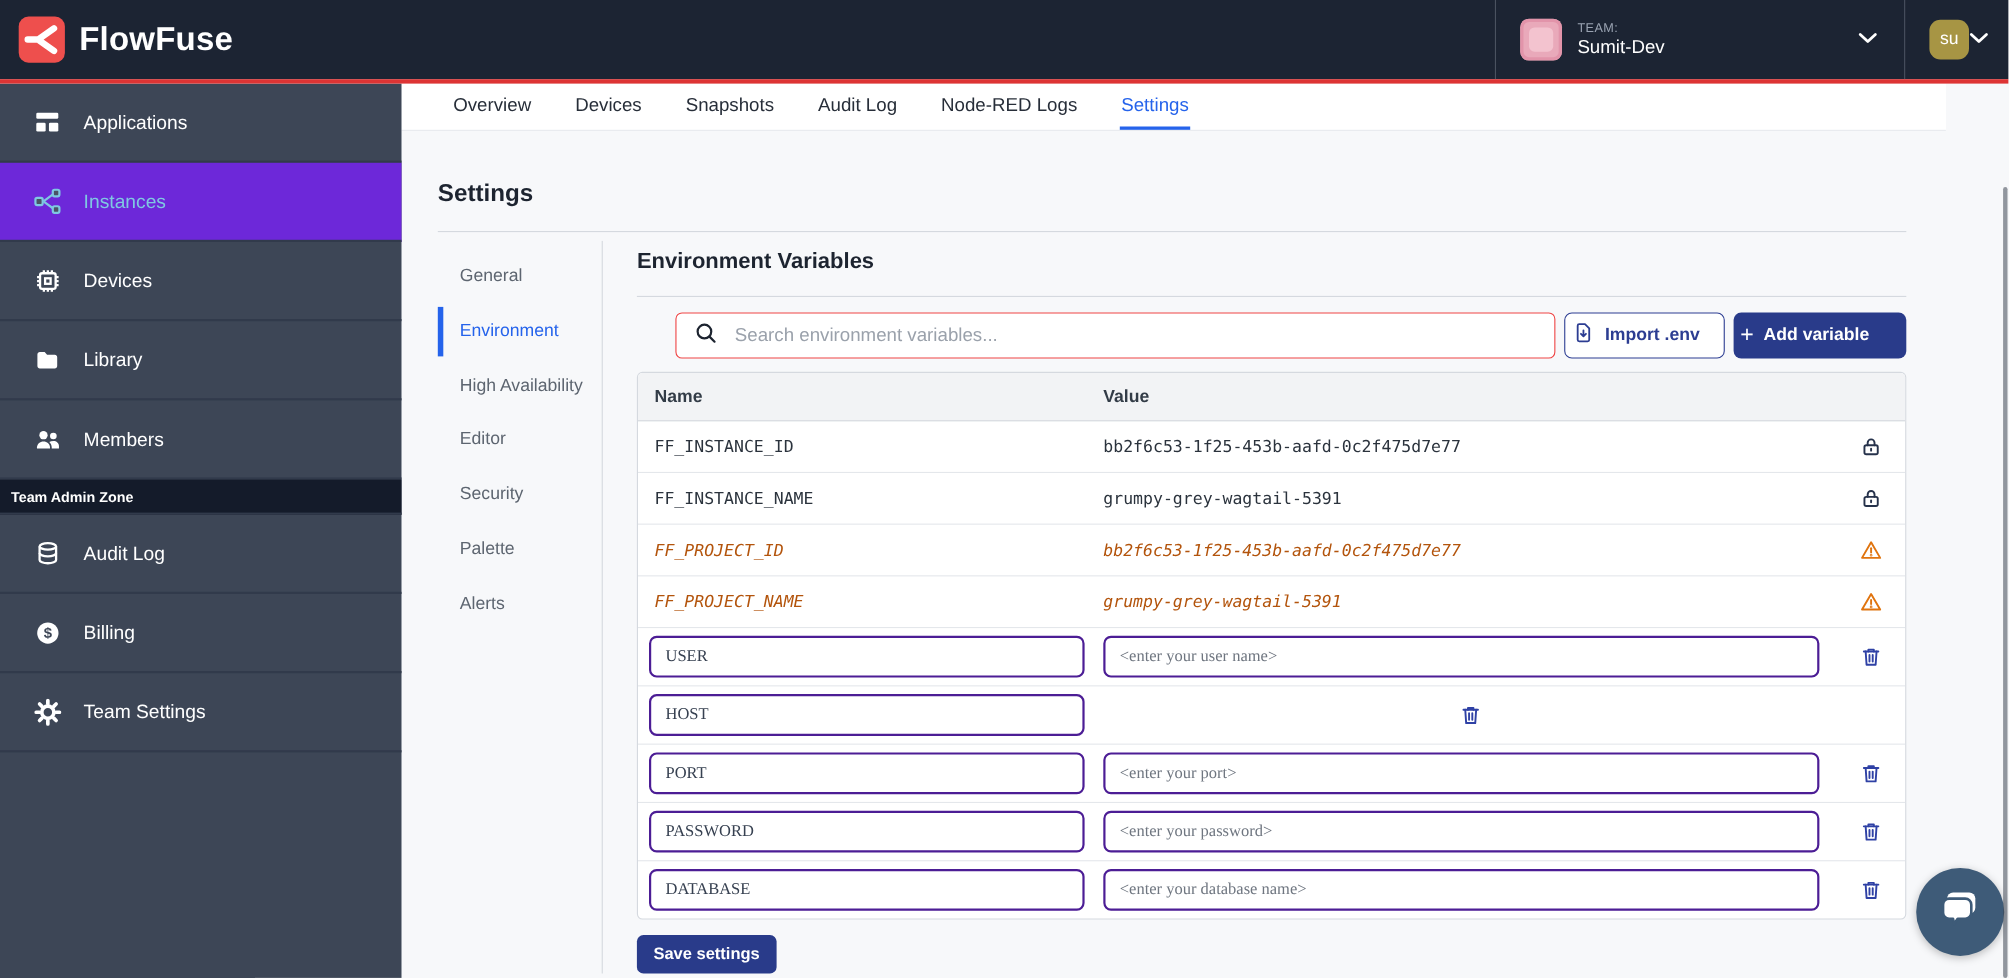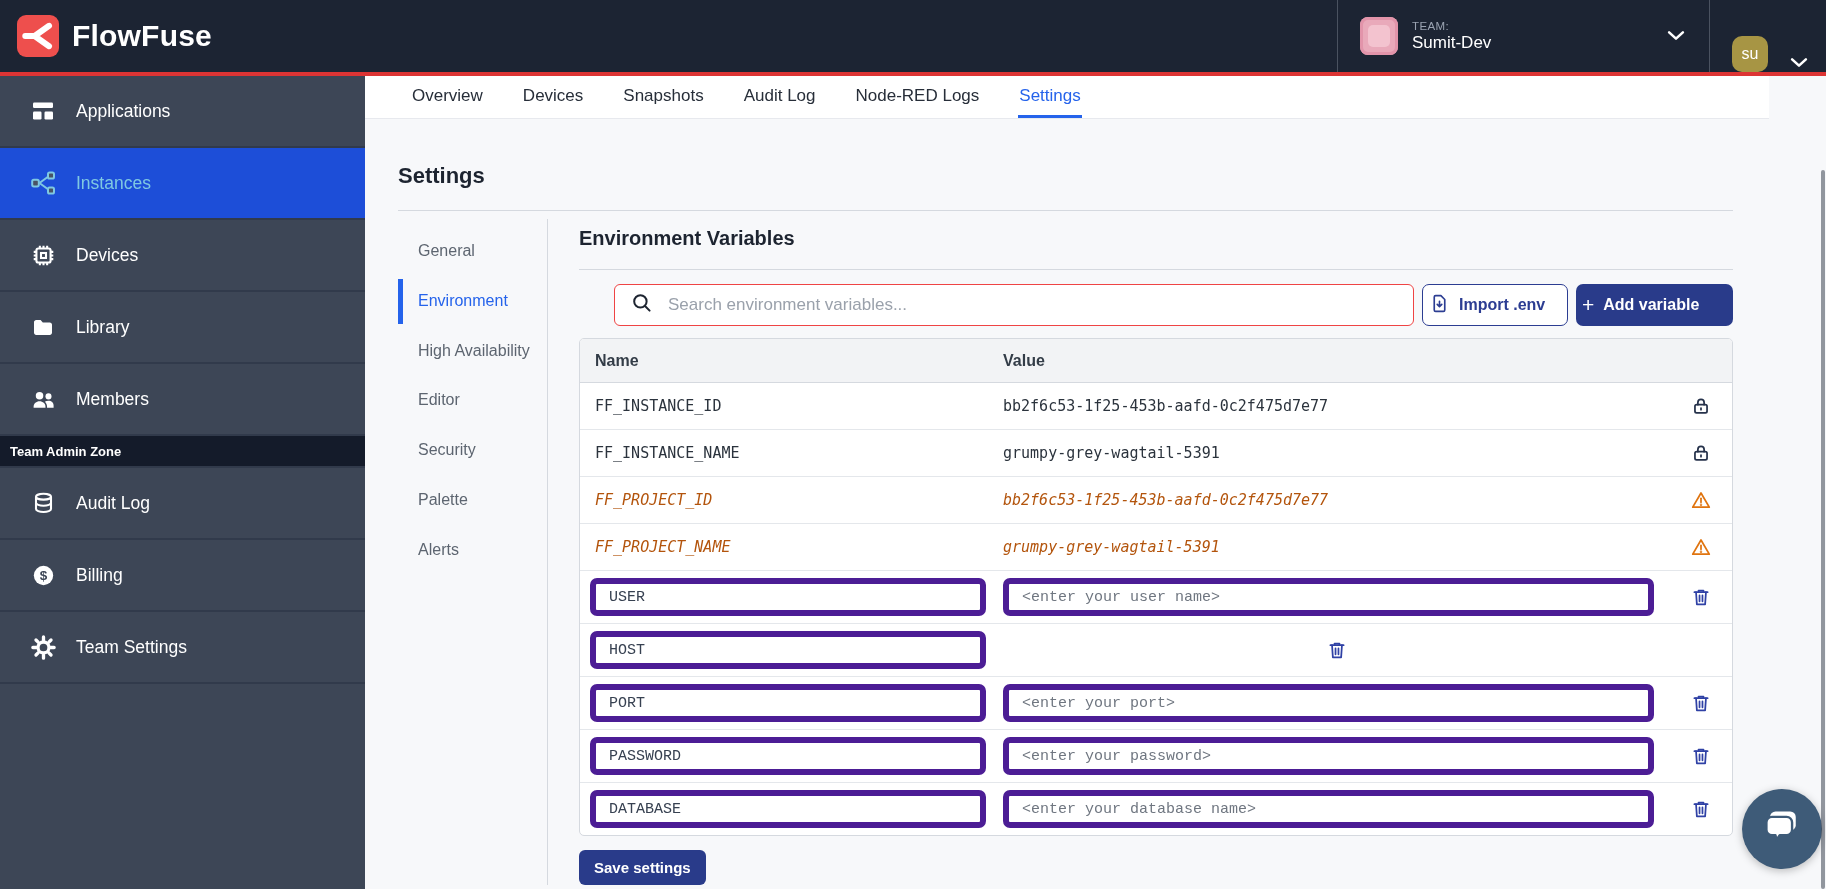--- a/index.html
+++ b/index.html
@@ -17,30 +17,30 @@
   .brand-name{color:#fff;font-size:30px;font-weight:800;letter-spacing:.2px;}
   .tb-right{display:flex;align-items:stretch;height:72px;}
   .tb-team{display:flex;align-items:center;border-left:1px solid #4a5260;width:372px;
     padding:0 24px 0 22px;box-sizing:border-box;justify-content:space-between;cursor:pointer;}
   .tb-team-left{display:flex;align-items:center;gap:14px;}
   .team-avatar{width:38px;height:38px;border-radius:8px;background:#e9a9ba;position:relative;box-shadow:inset 0 0 0 3px #e294aa;}
   .team-avatar:after{content:"";position:absolute;left:8px;top:8px;right:8px;bottom:8px;background:#f3c3cf;border-radius:5px;}
   .team-labels{display:flex;flex-direction:column;line-height:1.15;}
   .team-kicker{color:#9aa3b2;font-size:11.5px;letter-spacing:.4px;}
   .team-name{color:#fff;font-size:17px;}
-  .tb-user{display:flex;align-items:flex-end;border-left:1px solid #4a5260;padding:0 18px 0 22px;
-    gap:22px;cursor:pointer;}
+  .tb-user{display:flex;align-items:center;border-left:1px solid #4a5260;padding:0 18px 0 22px;
+    cursor:pointer;}
   .user-avatar{width:36px;height:36px;border-radius:10px;background:#a79544;color:#fff;
     display:flex;align-items:center;justify-content:center;font-size:16px;}
   
   .sidebar{position:absolute;left:0;top:76px;width:365px;height:813px;background:#3d4656;z-index:20;}
   .nav-item{height:70px;border-bottom:2px solid #313a4b;display:flex;align-items:center;
     padding-left:30px;gap:20px;color:#fff;font-size:17.5px;cursor:pointer;box-sizing:content-box;}
   .nav-item .nicon{width:26px;height:26px;display:flex;align-items:center;justify-content:center;flex:none;}
-  .nav-item.active{background:#1d4ed8;color:#7fc8e2;}
+  .nav-item.active{background:#6d28d9;color:#7fc8e2;}
   .zone-band{height:30px;background:#141b2a;display:flex;align-items:center;
     padding-left:10px;color:#fff;font-size:13px;font-weight:700;border-bottom:2px solid #313a4b;}
   
   .main{position:absolute;left:365px;top:76px;width:1404px;height:813px;display:flex;flex-direction:column;}
   .tabbar{height:42px;background:#fff;border-bottom:1px solid #e7e9ee;display:flex;
     padding-left:46px;gap:38px;flex:none;}
   .tab{display:flex;align-items:center;font-size:17px;color:#272e39;border-bottom:3px solid transparent;
     box-sizing:border-box;cursor:pointer;padding:0 1px;}
   .tab.active{color:#2563eb;border-bottom-color:#2563eb;}
   .content{flex:1;padding:0 36px 0 33px;overflow:hidden;}
@@ -71,22 +71,22 @@
     background:#f2f3f5;border-bottom:1px solid #d5d9df;font-size:16px;font-weight:700;color:#333c47;}
   .t-head .cell-name{padding-left:15px;}
   .t-row{display:grid;grid-template-columns:423px 1fr 62px;height:46px;align-items:center;
     border-bottom:1px solid #e4e7eb;font-family:"DejaVu Sans Mono","Liberation Mono",monospace;
     font-size:15px;color:#2b333d;}
   .t-row .cell-name{padding-left:15px;}
   .t-row.warn{color:#b3540c;font-style:italic;}
   .t-row-edit{display:grid;grid-template-columns:423px 1fr 62px;height:52px;align-items:center;
     border-bottom:1px solid #e4e7eb;}
   .t-row-edit:last-of-type{border-bottom:none;}
-  .cellinput{height:38px;border:6px solid #4c1d95;border-radius:7px;background:#fff;
-    font-family:Liberation Mono, monospace;font-size:15px;color:#374151;
+  .cellinput{height:38px;border:2px solid #4c1d95;border-radius:7px;background:#fff;
+    font-family:Liberation Serif, serif;font-size:15px;color:#374151;
     padding:0 13px;box-sizing:border-box;outline:none;}
   .cellinput::placeholder{color:#6f7680;}
   .name-input{width:396px;margin-left:10px;}
   .value-input{width:calc(100% - 16px);}
   .icon-cell{display:flex;align-items:center;justify-content:center;}
   .save-btn{margin-top:14px;background:#293b8a;color:#fff;border:none;border-radius:6px;
     font-size:15px;font-weight:700;padding:9px 15px;cursor:pointer;font-family:"Liberation Sans",sans-serif;}
   
   .chat-widget{position:absolute;left:1742px;top:789px;width:80px;height:80px;border-radius:50%;
     background:#3e5b78;z-index:40;display:flex;align-items:center;justify-content:center;cursor:pointer;

